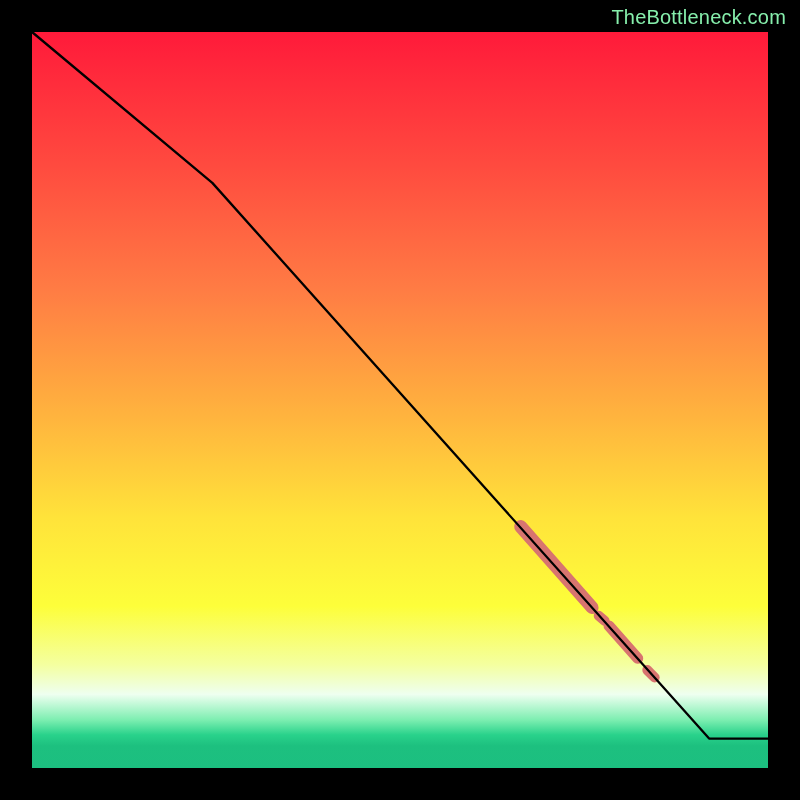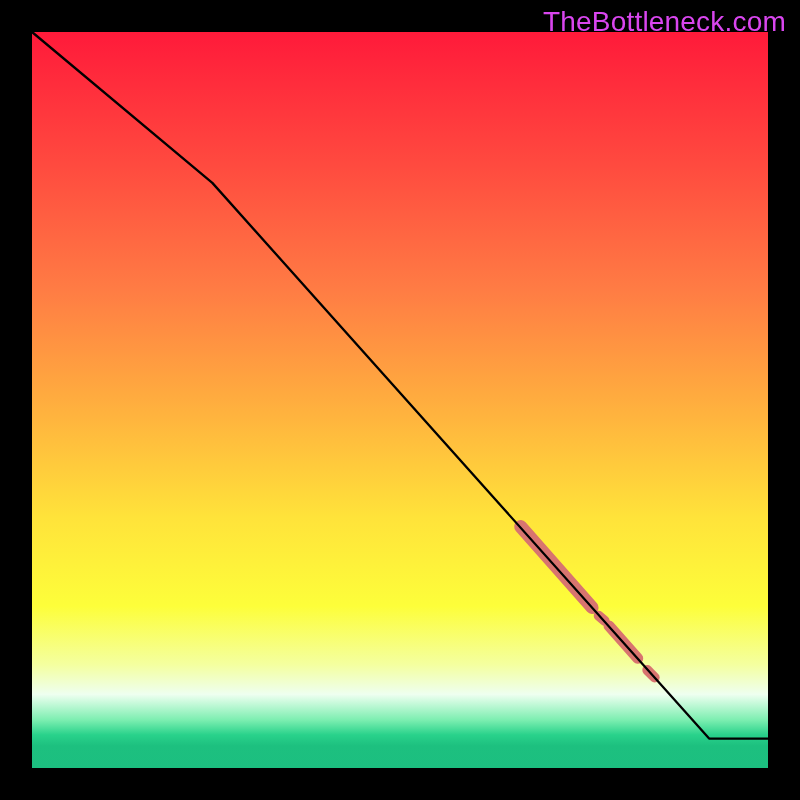--- a/index.html
+++ b/index.html
@@ -16,22 +16,22 @@
     height: 800px;
   }
   svg {
     display: block;
   }
   .watermark {
     position: absolute;
     top: 6px;
     right: 14px;
     font-family: Arial, Helvetica, sans-serif;
-    font-size: 28px;
-    color: #d946ef;
+    font-size: 20px;
+    color: #86efac;
     letter-spacing: 0.2px;
     user-select: none;
   }
 </style>
 </head>
 <body>
 
 <div class="stage">
   <svg id="chart-svg" width="800" height="800" viewBox="0 0 800 800">
       <defs>

